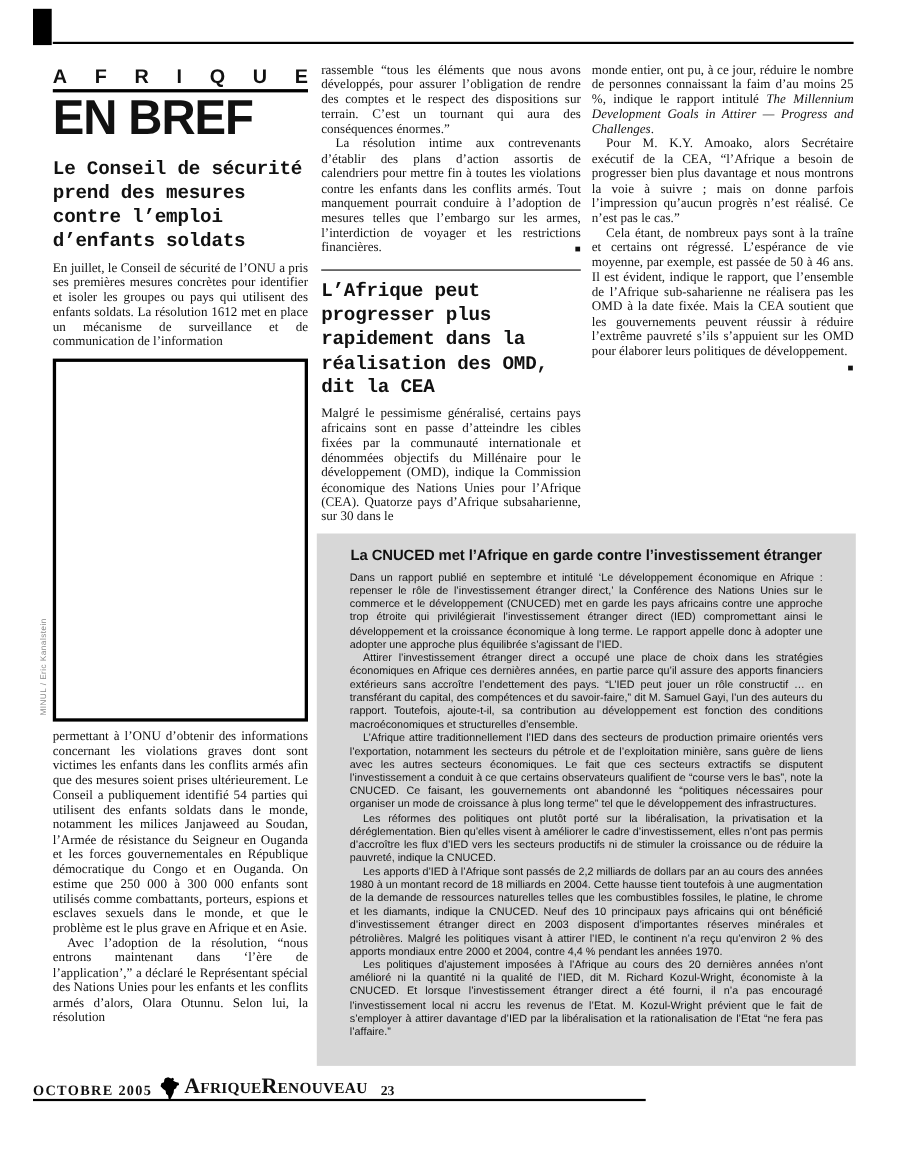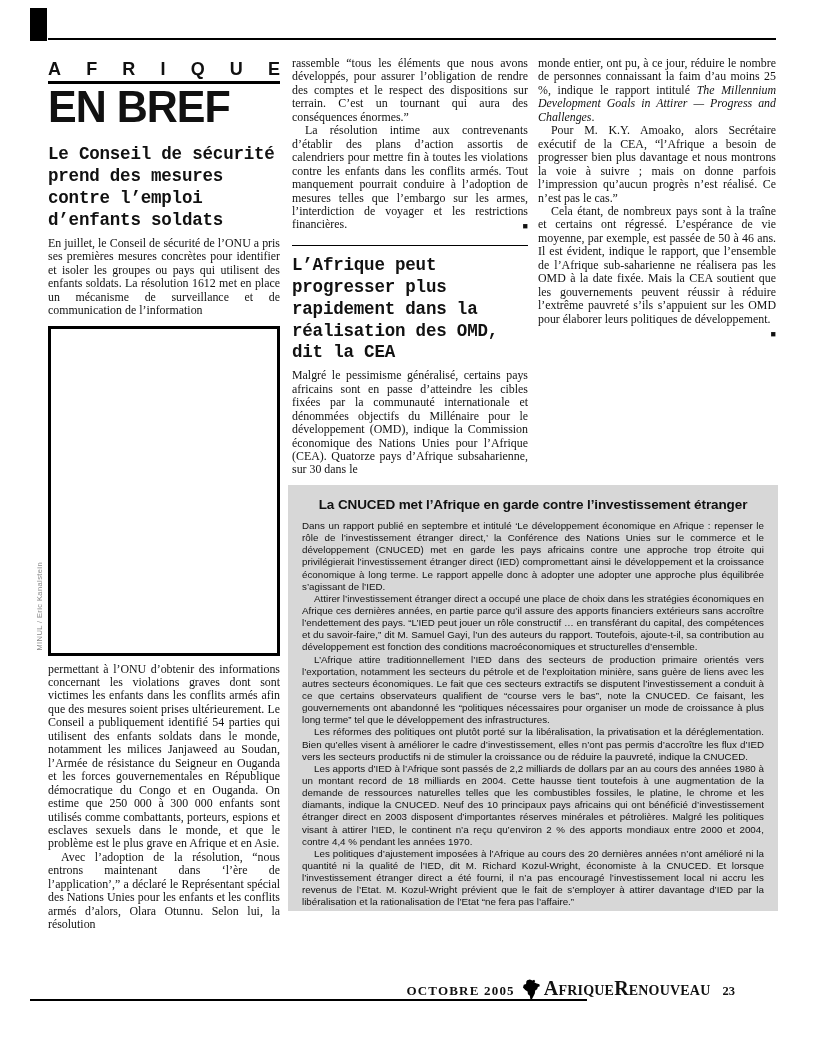--- a/index.html
+++ b/index.html
@@ -45,38 +45,38 @@
     writing-mode:vertical-rl;transform:rotate(180deg);
     font-family:"Liberation Sans", sans-serif;font-size:7.5px;color:#8a8a8a;
     letter-spacing:0.4px;white-space:nowrap;
   }
 
   .article-divider{border:none;border-top:1.5px solid #000;margin:13px 0 9px 0;}
   .endmark{float:right;font-size:9px;margin-top:3px;}
 
   
   .gray-box{
-    position:absolute;left:288px;top:485px;width:490px;height:426px;
-    background:#d7d7d7;box-sizing:border-box;padding:10px 14px;overflow:hidden;
+    position:absolute;left:288px;top:485px;width:490px;height:484px;
+    background:#d7d7d7;box-sizing:border-box;padding:10px 30px;overflow:hidden;
   }
   .gray-box h2{
     font-family:"Liberation Sans", sans-serif;font-weight:700;font-size:13.5px;
     text-align:center;margin:2px 0 8px 0;letter-spacing:-0.1px;
   }
   .gray-box p{
     font-family:"Liberation Sans", sans-serif;font-size:9.8px;line-height:1.24;
     text-align:justify;margin:0;
   }
   .gray-box p.indent{text-indent:12px;}
 
   
   .footer-rule{position:absolute;left:30px;top:999px;width:557px;height:1.5px;background:#000;}
   .footer{
     position:absolute;left:30px;top:981px;width:705px;height:19px;
-    display:flex;justify-content:flex-end;align-items:flex-end;
+    display:flex;align-items:flex-end;
   }
   .issue-date{
     font-family:"Liberation Serif", serif;font-size:13px;letter-spacing:1.2px;
     font-weight:600;margin-right:5px;padding-bottom:1px;
   }
   .africa-logo{width:22px;height:21px;margin-right:2px;}
   .mag-name{font-family:"Liberation Serif", serif;font-weight:700;padding-bottom:0px;white-space:nowrap;}
   .mag-name span{font-variant:small-caps;font-variant-caps:small-caps;font-size:20px;letter-spacing:0.2px;}
   .page-number{
     font-family:"Liberation Serif", serif;font-weight:700;font-size:12.5px;

